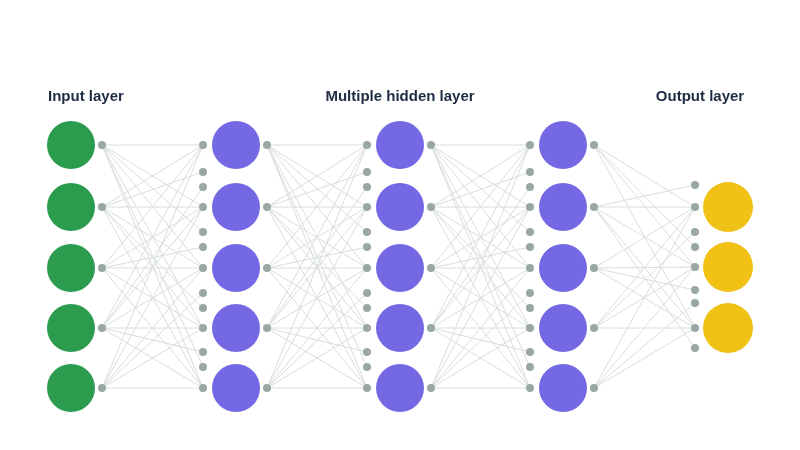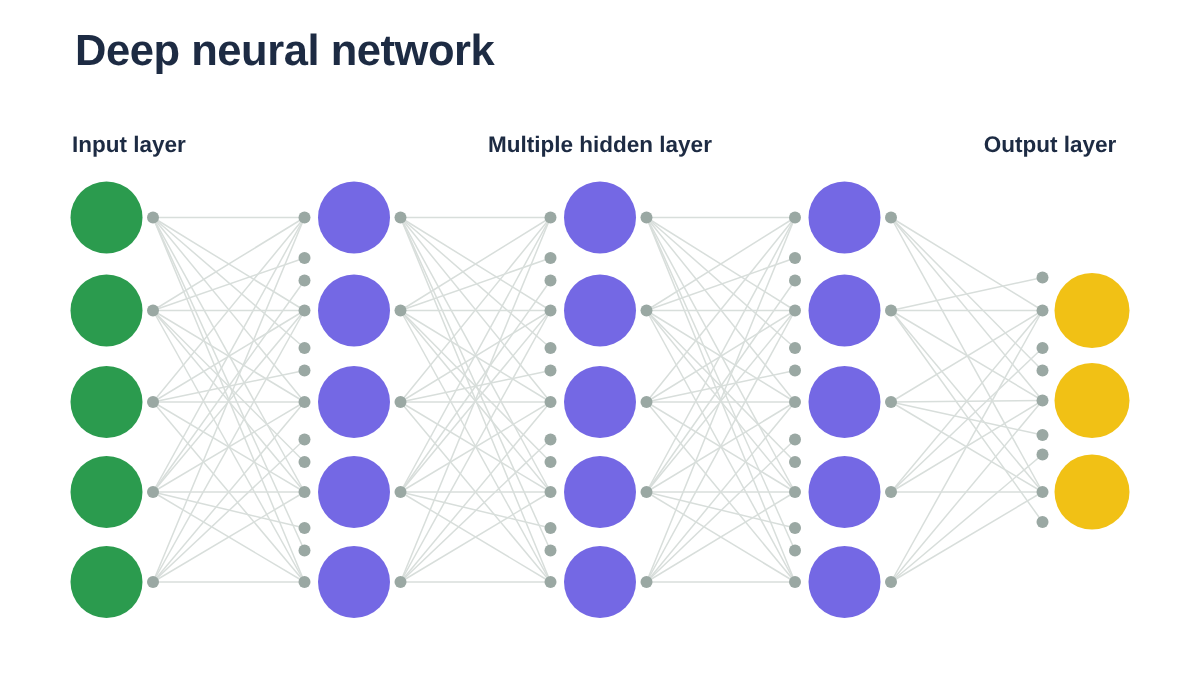--- a/index.html
+++ b/index.html
@@ -32,21 +32,20 @@
     font-family: "Liberation Sans", "DejaVu Sans", sans-serif;
     font-size: 15px;
     font-weight: 700;
     fill: #1d2b43;
   }
 </style>
 </head>
 <body>
 
 <div class="stage">
-  <h1 class="diagram-title">Deep neural network</h1>
   <svg id="network-svg" class="network" width="800" height="450" viewBox="0 0 800 450">
     <text class="layer-label" x="48" y="101" text-anchor="start">Input layer</text>
     <text class="layer-label" x="400" y="101" text-anchor="middle">Multiple hidden layer</text>
     <text class="layer-label" x="700" y="101" text-anchor="middle">Output layer</text>
   <g stroke="#d8dedb" stroke-width="1" fill="none">
         <line x1="102" y1="145" x2="203" y2="145"></line>
         <line x1="102" y1="145" x2="203" y2="207"></line>
         <line x1="102" y1="145" x2="203" y2="268"></line>
         <line x1="102" y1="145" x2="203" y2="328"></line>
         <line x1="102" y1="145" x2="203" y2="388"></line>

